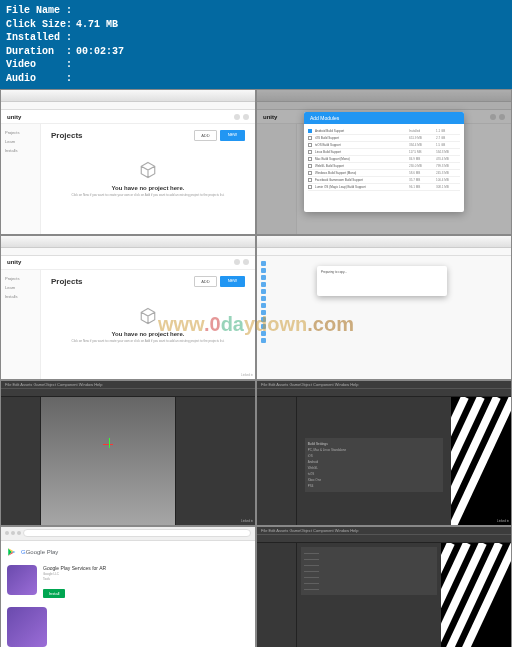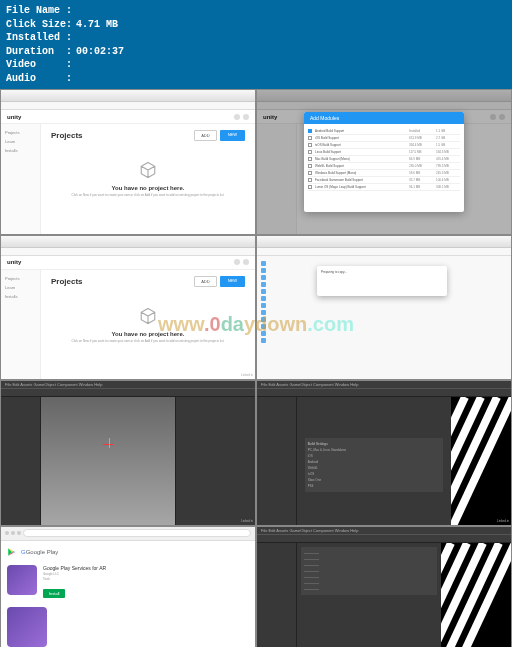--- a/index.html
+++ b/index.html
@@ -37,21 +37,21 @@
 .modal-body { padding: 4px; }
 .modal-row { display: flex; align-items: center; gap: 3px; padding: 1px 0; font-size: 3px; color: #555; border-bottom: 1px solid #f0f0f0; }
 .checkbox { width: 4px; height: 4px; border: 1px solid #999; }
 .checkbox.checked { background: #2196f3; border-color: #2196f3; }
 .modal-row-name { flex: 1; }
 .modal-row-val { color: #888; width: 24px; }
 .watermark { position: absolute; top: 50%; left: 50%; transform: translate(-50%, -50%); font-size: 20px; font-weight: bold; opacity: 0.5; pointer-events: none; z-index: 100; white-space: nowrap; }
 .watermark .w1 { color: #c93; }
 .watermark .w2 { color: #c33; }
 .watermark .w3 { color: #3a7; }
-.watermark .w4 { color: #5eead4; }
+.watermark .w4 { color: #a16207; }
 .dark-editor { display: flex; flex-direction: column; height: 100%; }
 .dark-toolbar { height: 8px; background: #3c3c3c; border-bottom: 1px solid #222; }
 .dark-body { flex: 1; display: flex; }
 .dark-left { width: 40px; background: #383838; border-right: 1px solid #222; }
 .dark-center { flex: 1; background: #555; display: flex; align-items: center; justify-content: center; }
 .dark-right { width: 80px; background: #383838; border-left: 1px solid #222; }
 .settings-panel { background: #444; margin: 4px; padding: 3px; font-size: 3px; color: #aaa; }
 .settings-row { padding: 1px 0; }
 .browser-chrome { height: 14px; background: #f0f0f0; border-bottom: 1px solid #ddd; display: flex; align-items: center; padding: 0 4px; gap: 2px; }
 .browser-dot { width: 4px; height: 4px; border-radius: 50%; background: #ccc; }

